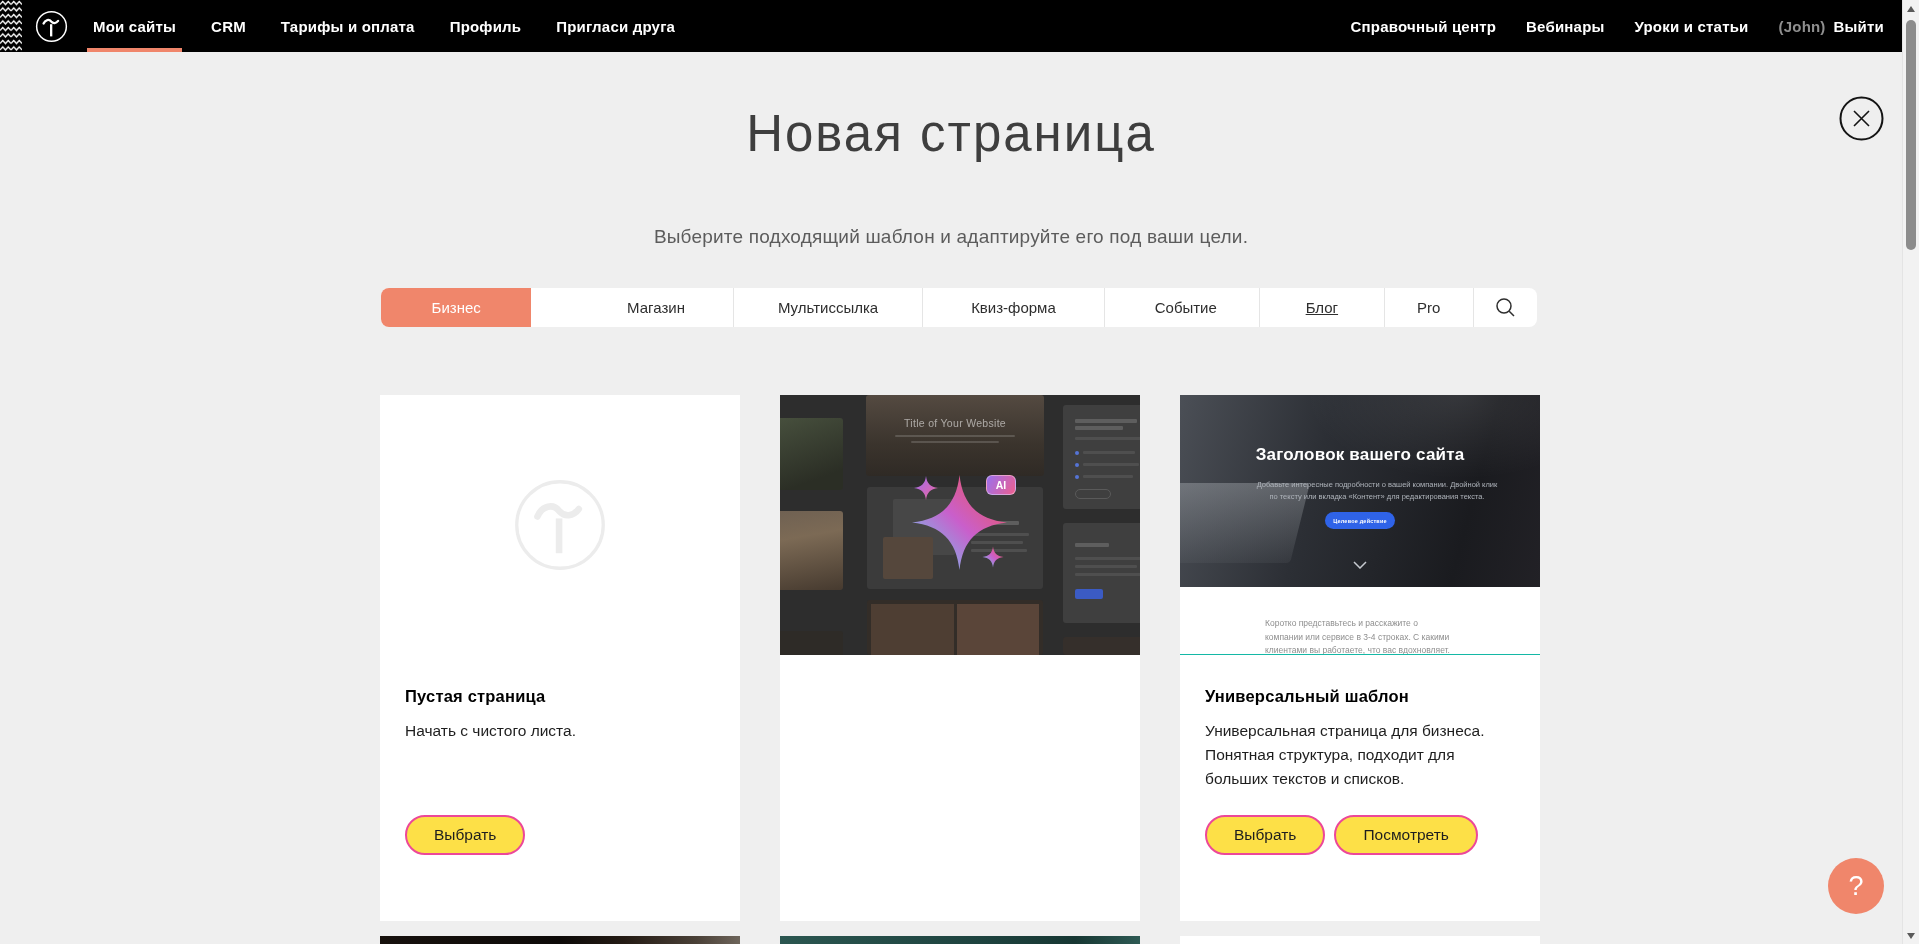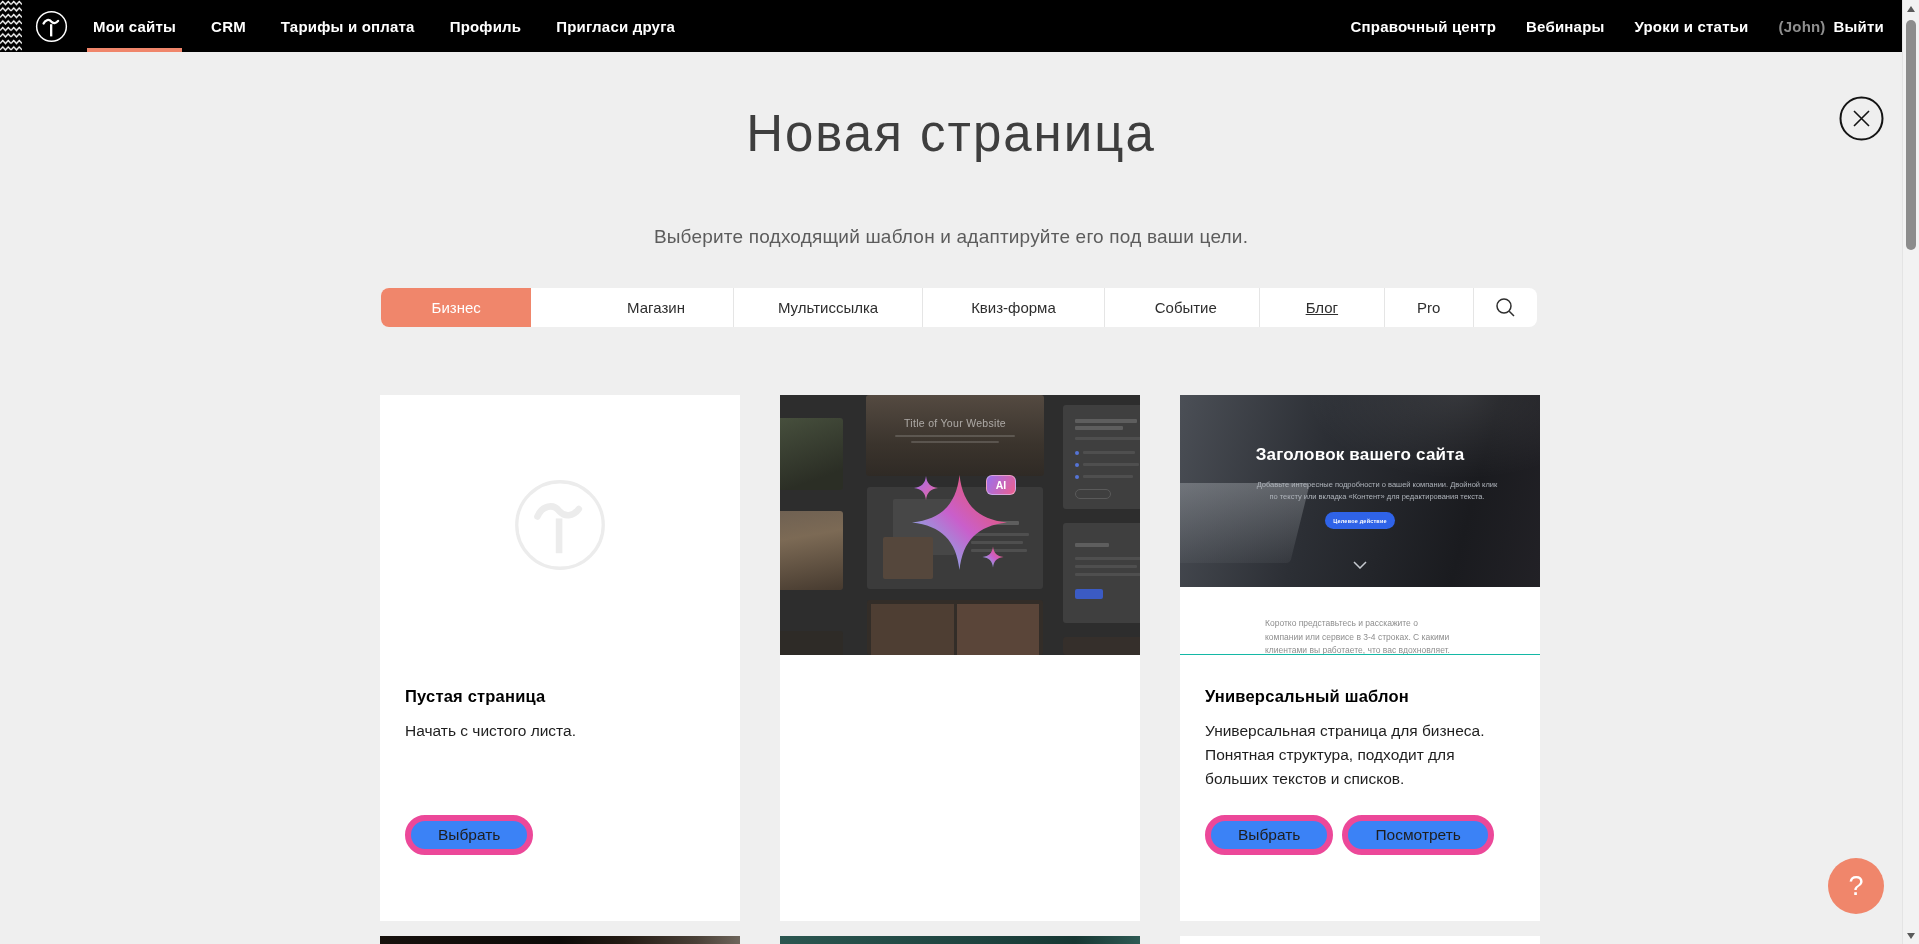--- a/index.html
+++ b/index.html
@@ -69,21 +69,21 @@
 
   
   .card{position:absolute;top:395px;width:360px;height:526px;background:#fff;}
   .card.c1{left:380px;} .card.c2{left:780px;} .card.c3{left:1180px;}
   .preview{position:relative;width:360px;height:260px;overflow:hidden;cursor:pointer;}
   .info{position:relative;height:218px;padding:32px 28px 0 25px;}
   .card-title{font-size:16.5px;font-weight:700;color:#000;letter-spacing:.2px;}
   .card-desc{margin-top:13px;font-size:15.5px;color:#1E1E1E;line-height:1.55;max-width:305px;}
   .card-actions{position:absolute;left:25px;top:160px;display:flex;gap:9px;}
   .pill{
-    height:40px;padding:0 27px;border:6px solid #ec4899;border-radius:22px;background:#3b82f6;
+    height:40px;padding:0 27px;border:2px solid #ec4899;border-radius:22px;background:#fde047;
     font-family:"Liberation Sans",sans-serif;font-size:15.5px;color:#1E1E1E;
     display:flex;align-items:center;cursor:pointer;white-space:nowrap;
   }
 
   
   .blank-prev{background:#fff;display:flex;align-items:center;justify-content:center;}
 
   
   .ai-prev{background:#2D2D2D;}
   .tile{position:absolute;border-radius:3px;}

